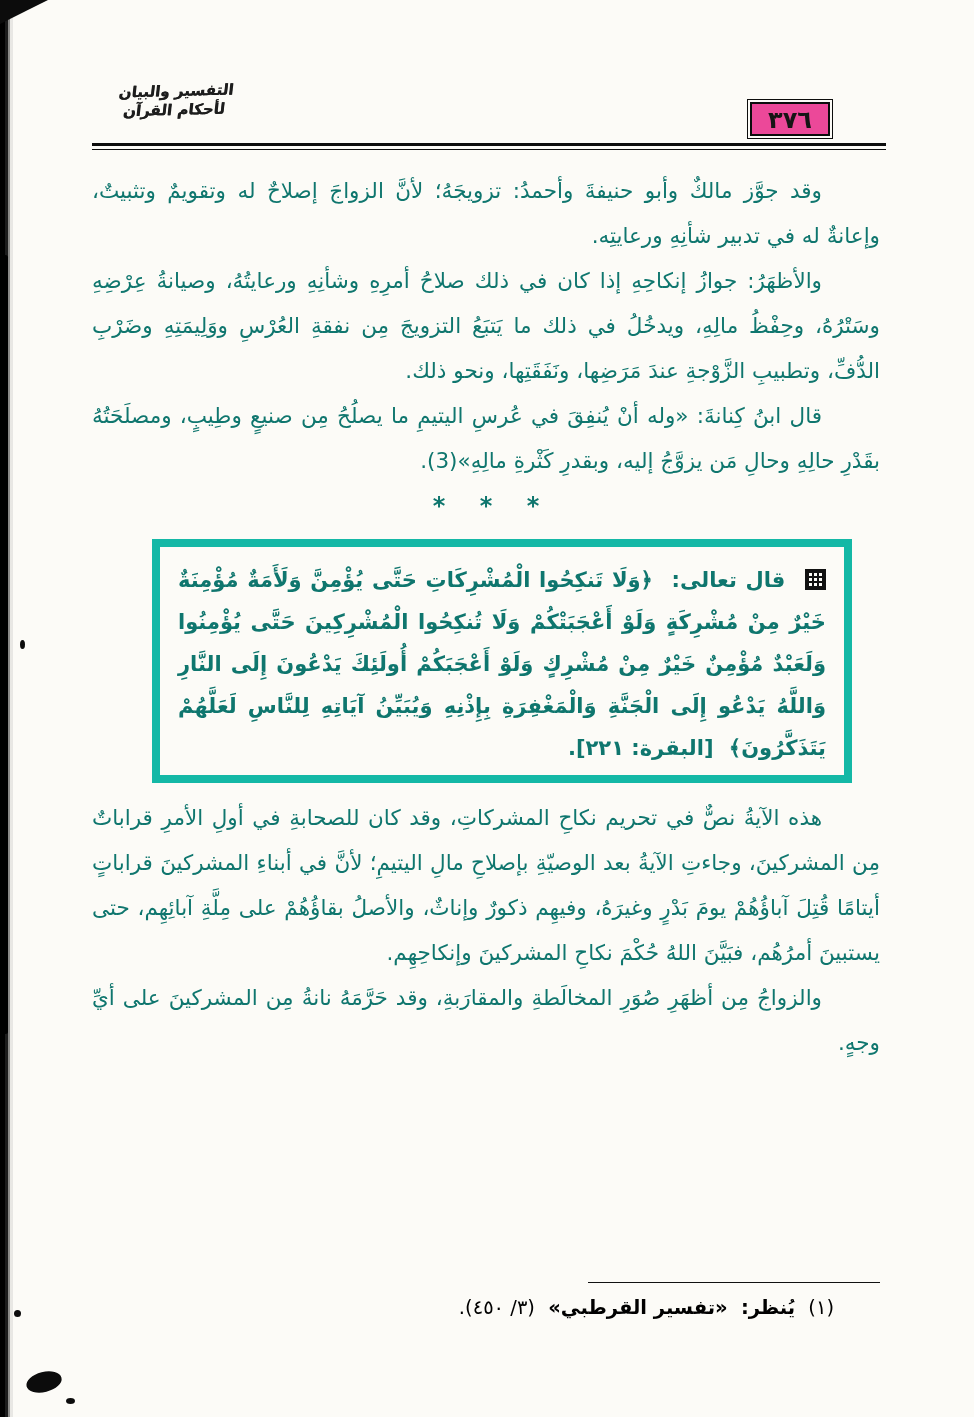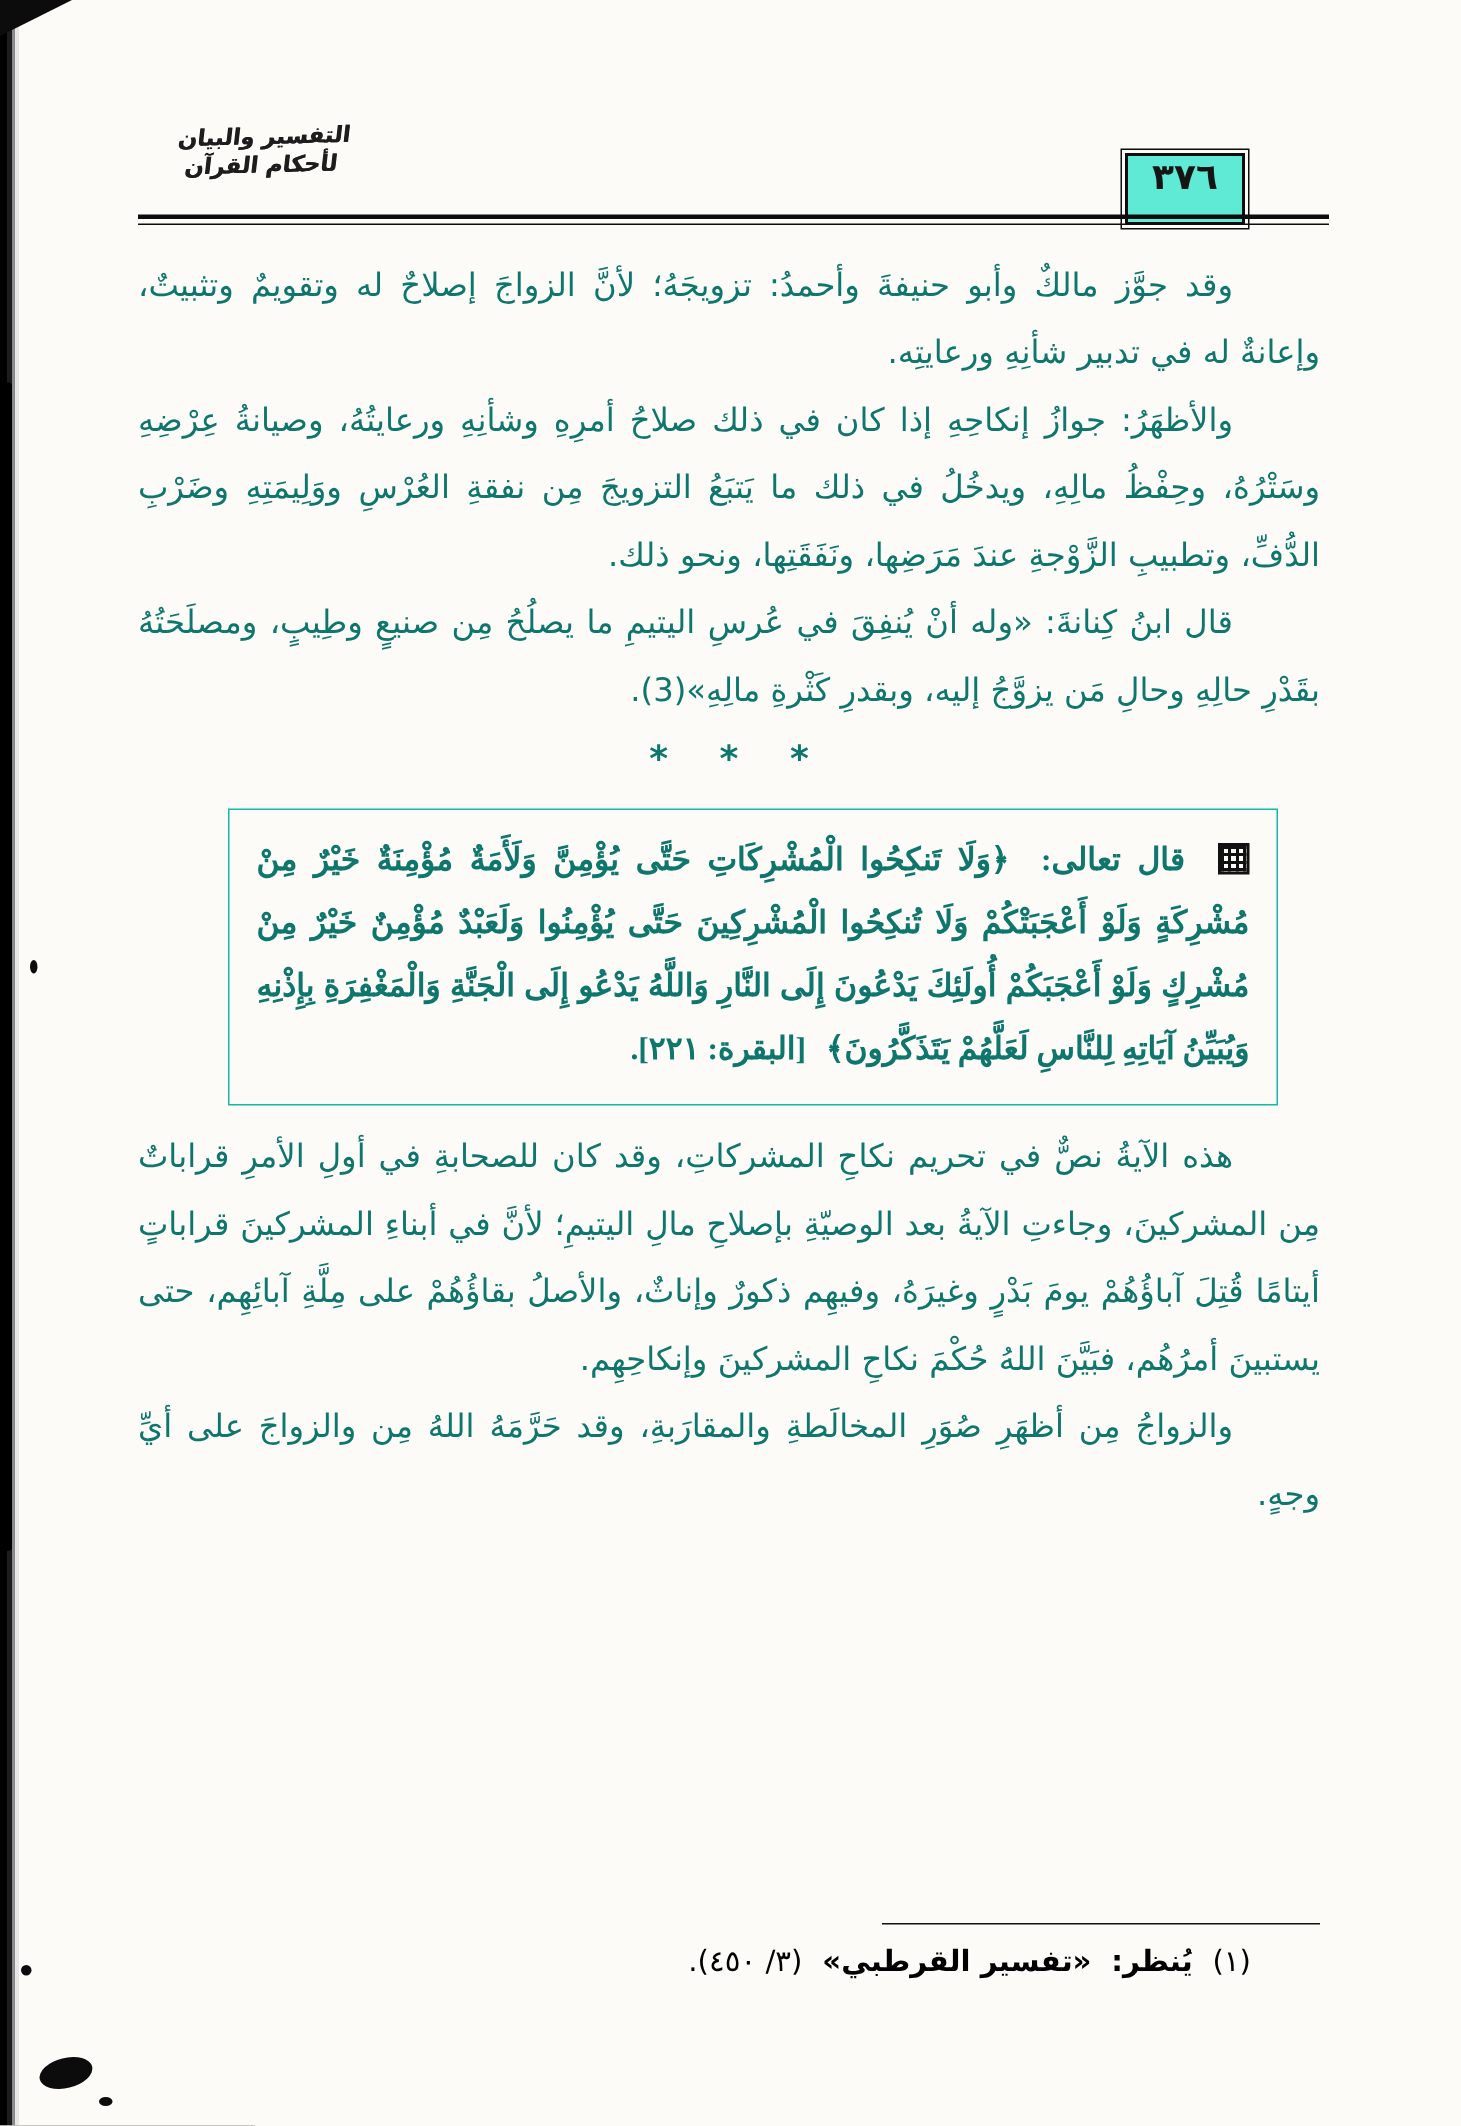--- a/index.html
+++ b/index.html
@@ -38,23 +38,23 @@
     font-size:15px; line-height:19px; font-weight:700;
     letter-spacing:-1px; text-align:center; color:#1d1d1d;
     transform:skewX(-8deg) rotate(-1.5deg);
     text-shadow:.4px 0 0 #1d1d1d;
     direction:rtl;
   }
   .page-number-box {
     position:absolute; right:54px; top:22px;
     border:2.5px solid #0d0d0d;
     outline:1px solid #0d0d0d; outline-offset:2px;
-    padding:0 16px; height:48px;
-    display:flex; align-items:flex-start; justify-content:center;
-    background:#5eead4;
+    padding:0 16px; height:34px;
+    display:flex; align-items:flex-end; justify-content:center;
+    background:#ec4899;
   }
   .page-number-box span { font-size:24px; font-weight:700; letter-spacing:2px; }
   .header-rule {
     position:absolute; top:143px; left:92px; width:794px; height:7px;
     border-top:3px solid #0d0d0d; border-bottom:1.2px solid #0d0d0d;
   }
 
   
   .page-body {
     position:absolute; top:168px; left:92px; width:788px; height:1110px;
@@ -63,26 +63,25 @@
     overflow:hidden;
   }
   .page-body p { margin:0; text-indent:58px; }
   .stars {
     text-align:center; text-indent:0 !important;
     font-size:24px; font-weight:700; word-spacing:26px;
     height:46px; line-height:46px;
   }
   .verse-box {
     margin:10px 28px 12px 60px;
-    border:1px solid #14b8a6;
-    padding:12px 18px 16px;
+    border:8px solid #14b8a6;
+    padding:12px 18px 6px;
     font-weight:700; font-size:21px; line-height:42px;
     text-align:justify;
     background:#fcfbf7;
-    font-family:Liberation Serif, serif;
   }
   .ornament {
     display:inline-block; width:21px; height:21px;
     border:2px solid #111; vertical-align:-3px; margin-left:11px;
     background:
       repeating-linear-gradient(90deg,#111 0 2px,transparent 2px 5px),
       repeating-linear-gradient(0deg,#111 0 2px,transparent 2px 5px);
   }
   .verse-intro { margin-left:10px; }
   .verse-ref { margin-right:8px; font-weight:700; }
@@ -125,21 +124,21 @@
     <div class="stars">* * *</div>
 
     <div class="verse-box">
       <span class="ornament"></span>
       <span class="verse-intro">قال تعالى:</span>
       <span class="verse-text">﴿وَلَا تَنكِحُوا الْمُشْرِكَاتِ حَتَّى يُؤْمِنَّ وَلَأَمَةٌ مُؤْمِنَةٌ خَيْرٌ مِنْ مُشْرِكَةٍ وَلَوْ أَعْجَبَتْكُمْ وَلَا تُنكِحُوا الْمُشْرِكِينَ حَتَّى يُؤْمِنُوا وَلَعَبْدٌ مُؤْمِنٌ خَيْرٌ مِنْ مُشْرِكٍ وَلَوْ أَعْجَبَكُمْ أُولَئِكَ يَدْعُونَ إِلَى النَّارِ وَاللَّهُ يَدْعُو إِلَى الْجَنَّةِ وَالْمَغْفِرَةِ بِإِذْنِهِ وَيُبَيِّنُ آيَاتِهِ لِلنَّاسِ لَعَلَّهُمْ يَتَذَكَّرُونَ﴾</span>
       <span class="verse-ref">[البقرة: ٢٢١].</span>
     </div>
 
     <p>هذه الآيةُ نصٌّ في تحريم نكاحِ المشركاتِ، وقد كان للصحابةِ في أولِ الأمرِ قراباتٌ مِن المشركينَ، وجاءتِ الآيةُ بعد الوصيّةِ بإصلاحِ مالِ اليتيمِ؛ لأنَّ في أبناءِ المشركينَ قراباتٍ أيتامًا قُتِلَ آباؤُهُمْ يومَ بَدْرٍ وغيرَهُ، وفيهِم ذكورٌ وإناثٌ، والأصلُ بقاؤُهُمْ على مِلَّةِ آبائِهِم، حتى يستبينَ أمرُهُم، فبَيَّنَ اللهُ حُكْمَ نكاحِ المشركينَ وإنكاحِهِم.</p>
-    <p>والزواجُ مِن أظهَرِ صُوَرِ المخالَطةِ والمقارَبةِ، وقد حَرَّمَهُ اللهُ مِن والزواجَ على أيِّ وجهٍ.</p>
+    <p>والزواجُ مِن أظهَرِ صُوَرِ المخالَطةِ والمقارَبةِ، وقد حَرَّمَهُ نانةُ مِن المشركينَ على أيِّ وجهٍ.</p>
   </main>
 
   <footer class="page-footer">
     <div class="footnote-rule"></div>
     <p class="footnote">
       <span>(١)</span>
       <span class="b">يُنظر:</span>
       <span class="b">«تفسير القرطبي»</span>
       <span>(٣/ ٤٥٠).</span>
     </p>

